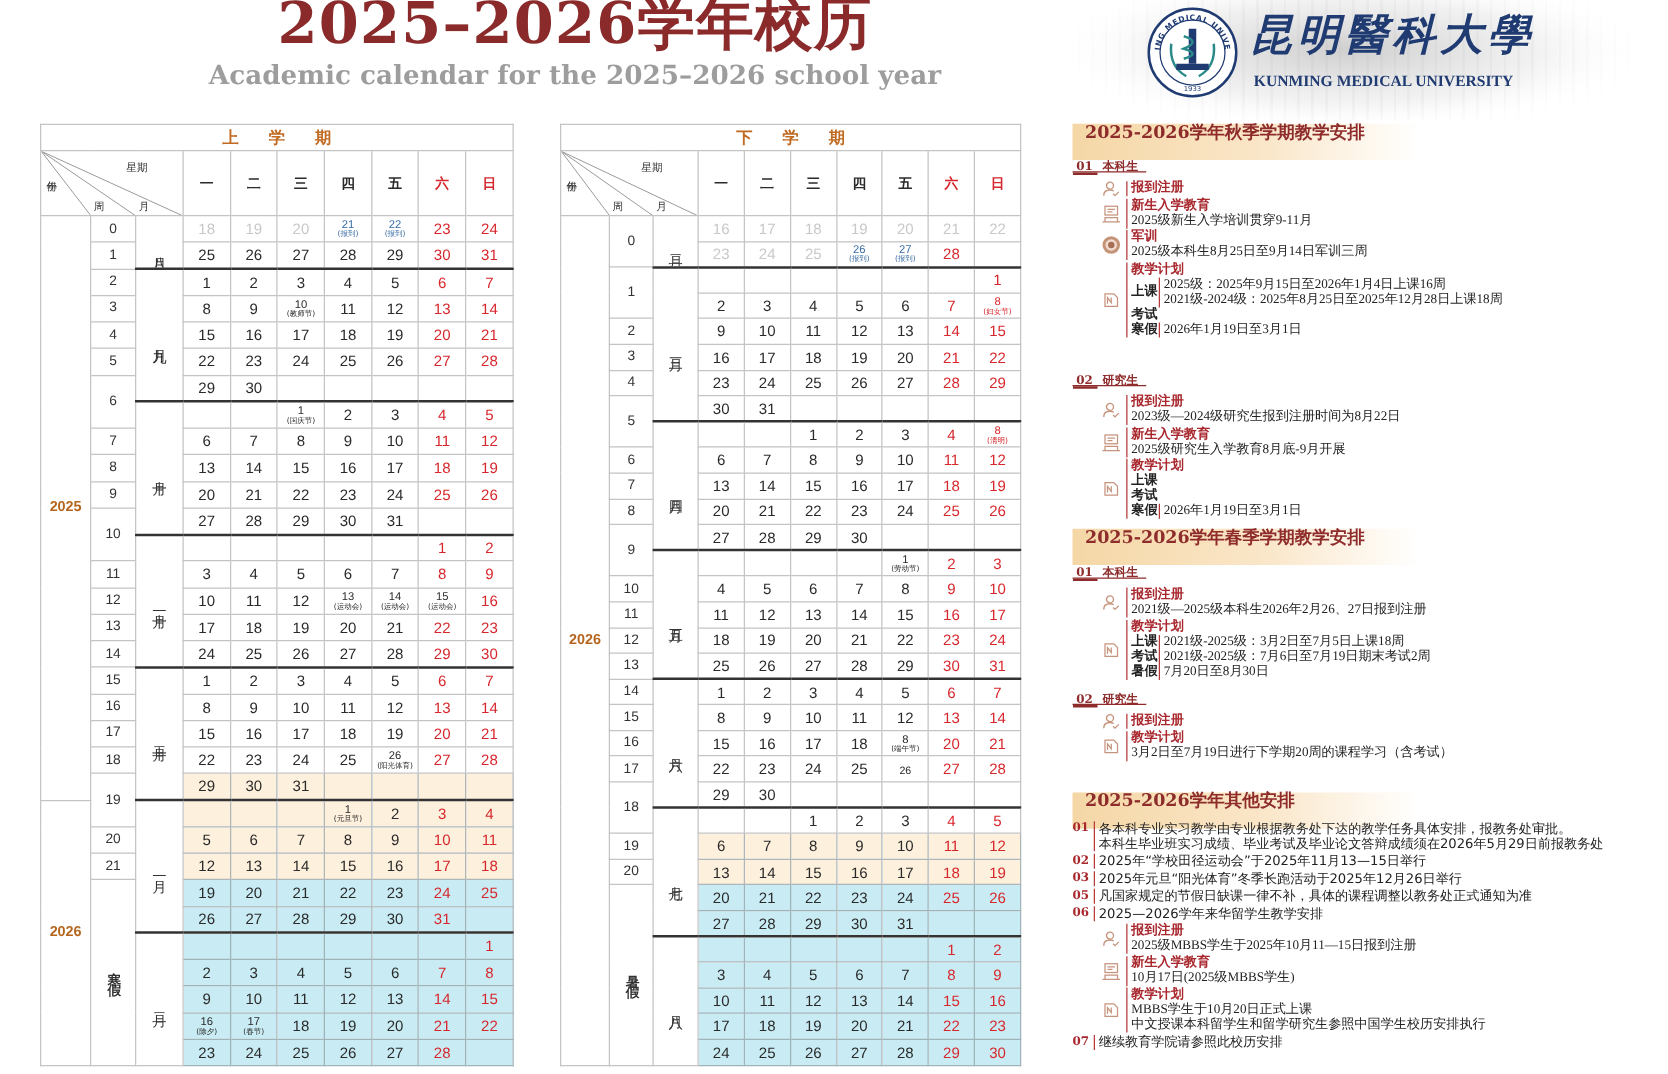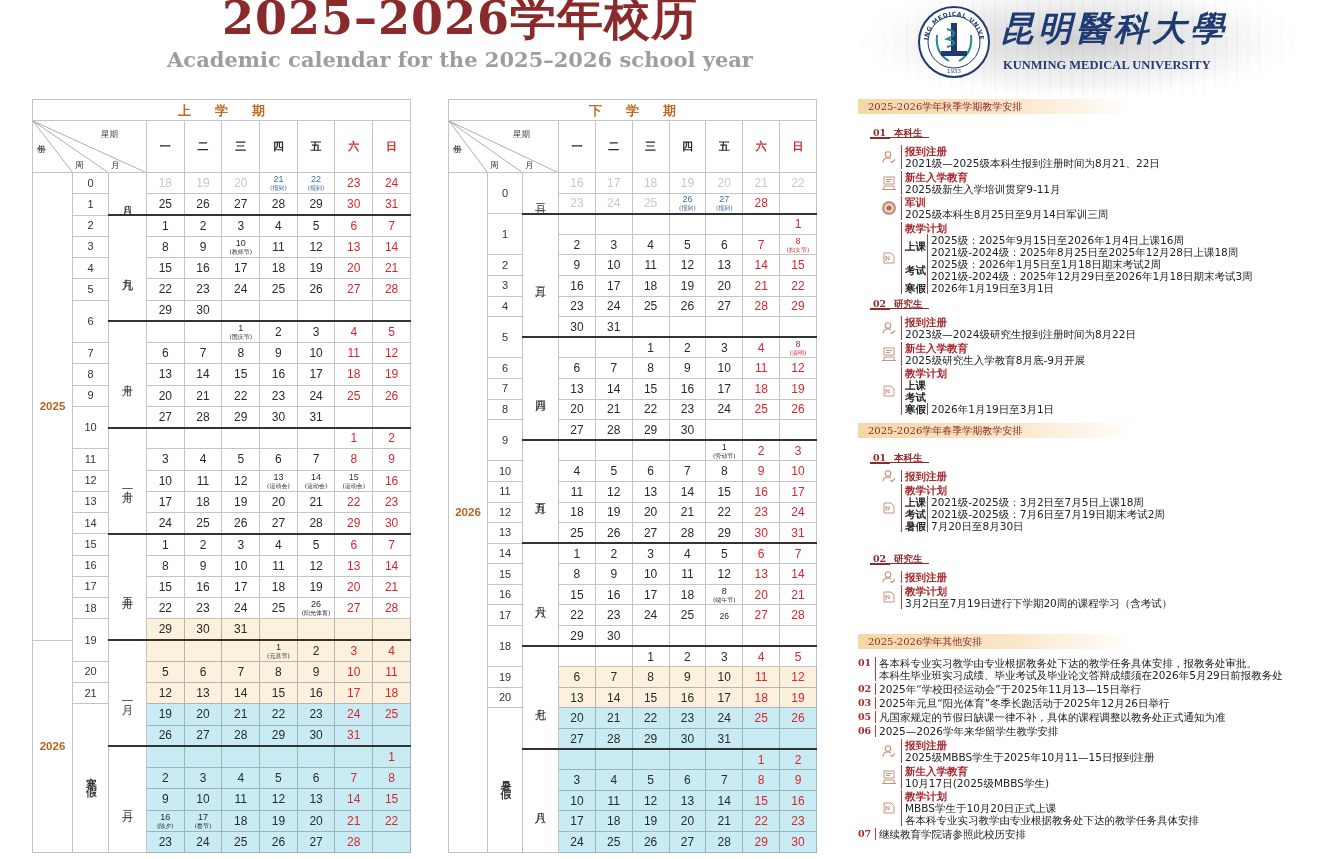--- a/index.html
+++ b/index.html
@@ -39,29 +39,29 @@
 .cal td.day.c-blue{color:var(--report-note);}
 .cal td.day.c-dark{color:#333;}
 .dnum{font-size:9px;line-height:9px;}
 .note{font-family:"DejaVu Sans",sans-serif;font-size:6px;line-height:7px;white-space:nowrap;}
 .dsmall{font-size:8.5px;}
 .bg-exam td.day{background:var(--exam-week-bg);border-color:#aeb6b9;}
 .bg-vacation td.day{background:var(--vacation-bg);border-color:#9fb3b8;}
 .cal td.me{border-bottom:2px solid #333;}
 
 .section{position:absolute;left:858px;width:476px;}
-.sec-head{height:15px;line-height:15px;width:267px;padding-left:10px;font-family:"DejaVu Serif",serif;font-weight:normal;font-size:10px;color:var(--section-title);white-space:nowrap;background:linear-gradient(to right,#f5d7a6,#fae6c8 55%,rgba(255,255,255,0));}
+.sec-head{height:29px;line-height:15px;width:267px;padding-left:10px;font-family:"DejaVu Serif",serif;font-weight:bold;font-size:14px;color:var(--section-title);white-space:nowrap;background:linear-gradient(to right,#f5d7a6,#fae6c8 55%,rgba(255,255,255,0));}
 .group{position:absolute;left:0;width:476px;}
-.sub{display:inline-block;height:12px;line-height:12px;border-bottom:1px solid var(--section-title);padding-right:6px;white-space:nowrap;margin-left:12px;}
+.sub{display:inline-block;height:12px;line-height:12px;border-bottom:1px solid var(--section-title);padding-right:6px;white-space:nowrap;}
 .sub-num{display:inline-block;width:17px;padding-left:3px;font-family:"DejaVu Serif",serif;font-weight:bold;font-size:9.5px;color:var(--section-title);box-shadow:inset 0 -2px 0 var(--section-title);height:12px;}
 .sub-label{font-weight:bold;font-size:9.5px;color:var(--section-title);padding-left:4px;}
 .items{margin-top:5px;}
 .item{position:relative;padding-left:43px;margin-bottom:1.5px;}
 .item-icon{position:absolute;left:23px;top:50%;transform:translateY(-50%);width:16px;height:16px;display:flex;align-items:center;justify-content:center;}
-.item-body{border-left:1px solid var(--accent-bar);padding-left:3px;}
+.item-body{border-left:1px solid var(--accent-bar);padding-left:3px;font-family:Liberation Serif, serif;}
 .item-title{font-weight:bold;font-size:10.5px;line-height:12px;color:var(--item-title);white-space:nowrap;}
 .item-line{font-size:10.5px;line-height:12px;color:#222;white-space:nowrap;}
 .plan-row{display:flex;align-items:stretch;}
 .plan-labels{width:22px;display:flex;flex-direction:column;justify-content:center;}
 .plan-label{font-weight:bold;font-size:10.5px;line-height:12px;color:#222;white-space:nowrap;}
 .plan-lines{border-left:1px solid var(--accent-bar);padding-left:3px;display:flex;flex-direction:column;justify-content:center;}
 .plan-line{font-size:10.5px;line-height:12px;color:#222;white-space:nowrap;}
 .olist{position:absolute;left:0;top:23px;width:476px;}
 .oitem{display:flex;margin-bottom:2px;}
 .onum{width:17px;flex:none;font-family:"DejaVu Serif",serif;font-weight:bold;font-size:9.5px;line-height:12px;color:var(--item-title);}
@@ -881,21 +881,20 @@
           <div class="item">
             <span class="item-icon">
               <svg width="14" height="14" viewBox="0 0 14 14" fill="none" stroke="#c6937d" stroke-width="1.1">
                 <circle cx="6" cy="4.5" r="2.8"></circle>
                 <path d="M1 12.5c0-3 2.2-4.5 5-4.5 1.2 0 2.2.3 3 .8"></path>
                 <path d="M8.5 11l1.5 1.5 3-3"></path>
               </svg>
             </span>
             <div class="item-body">
               <div class="item-title">报到注册</div>
-              <div class="item-line">2021级—2025级本科生报到注册时间为8月21、22日</div>
             </div>
           </div>
           <div class="item">
             <span class="item-icon">
               <svg width="16" height="16" viewBox="0 0 16 16" fill="none" stroke="#c6937d" stroke-width="1">
                 <rect x="3" y="2" width="10" height="7"></rect>
                 <path d="M5 4.5h6M5 6.5h4"></path>
                 <path d="M1 14.5h14M3 14.5v-3.5h10v3.5"></path>
               </svg>
             </span>
@@ -931,24 +930,20 @@
                   <div class="plan-label">上课</div>
                 </div>
                 <div class="plan-lines">
                   <div class="plan-line">2025级：2025年9月15日至2026年1月4日上课16周</div>
                   <div class="plan-line">2021级-2024级：2025年8月25日至2025年12月28日上课18周</div>
                 </div>
               </div>
               <div class="plan-row">
                 <div class="plan-labels">
                   <div class="plan-label">考试</div>
-                </div>
-                <div class="plan-lines">
-                  <div class="plan-line">2025级：2026年1月5日至1月18日期末考试2周</div>
-                  <div class="plan-line">2021级-2024级：2025年12月29日至2026年1月18日期末考试3周</div>
                 </div>
               </div>
               <div class="plan-row">
                 <div class="plan-labels">
                   <div class="plan-label">寒假</div>
                 </div>
                 <div class="plan-lines">
                   <div class="plan-line">2026年1月19日至3月1日</div>
                 </div>
               </div>
@@ -1015,20 +1010,21 @@
           <div class="item">
             <span class="item-icon">
               <svg width="14" height="14" viewBox="0 0 14 14" fill="none" stroke="#c6937d" stroke-width="1.1">
                 <circle cx="6" cy="4.5" r="2.8"></circle>
                 <path d="M1 12.5c0-3 2.2-4.5 5-4.5 1.2 0 2.2.3 3 .8"></path>
                 <path d="M8.5 11l1.5 1.5 3-3"></path>
               </svg>
             </span>
             <div class="item-body">
               <div class="item-title">报到注册</div>
+              <div class="item-line">2021级—2025级本科生2026年2月26、27日报到注册</div>
             </div>
           </div>
           <div class="item">
             <span class="item-icon">
               <svg width="14" height="14" viewBox="0 0 14 14" fill="none" stroke="#c6937d" stroke-width="1">
                 <path d="M2 2h7l3 3v7H2z"></path>
                 <path d="M4 10V5l3 4V5"></path>
               </svg>
             </span>
             <div class="item-body">
@@ -1151,21 +1147,21 @@
           <div class="item">
             <span class="item-icon">
               <svg width="14" height="14" viewBox="0 0 14 14" fill="none" stroke="#c6937d" stroke-width="1">
                 <path d="M2 2h7l3 3v7H2z"></path>
                 <path d="M4 10V5l3 4V5"></path>
               </svg>
             </span>
             <div class="item-body">
               <div class="item-title">教学计划</div>
               <div class="item-line">MBBS学生于10月20日正式上课</div>
-              <div class="item-line">各本科专业实习教学由专业根据教务处下达的教学任务具体安排</div>
+              <div class="item-line">中文授课本科留学生和留学研究生参照中国学生校历安排执行</div>
             </div>
           </div>
         </div>
         <div class="oitem">
           <span class="onum">07</span>
           <div class="otext">
             <div class="oline">继续教育学院请参照此校历安排</div>
           </div>
         </div>
       </div>

